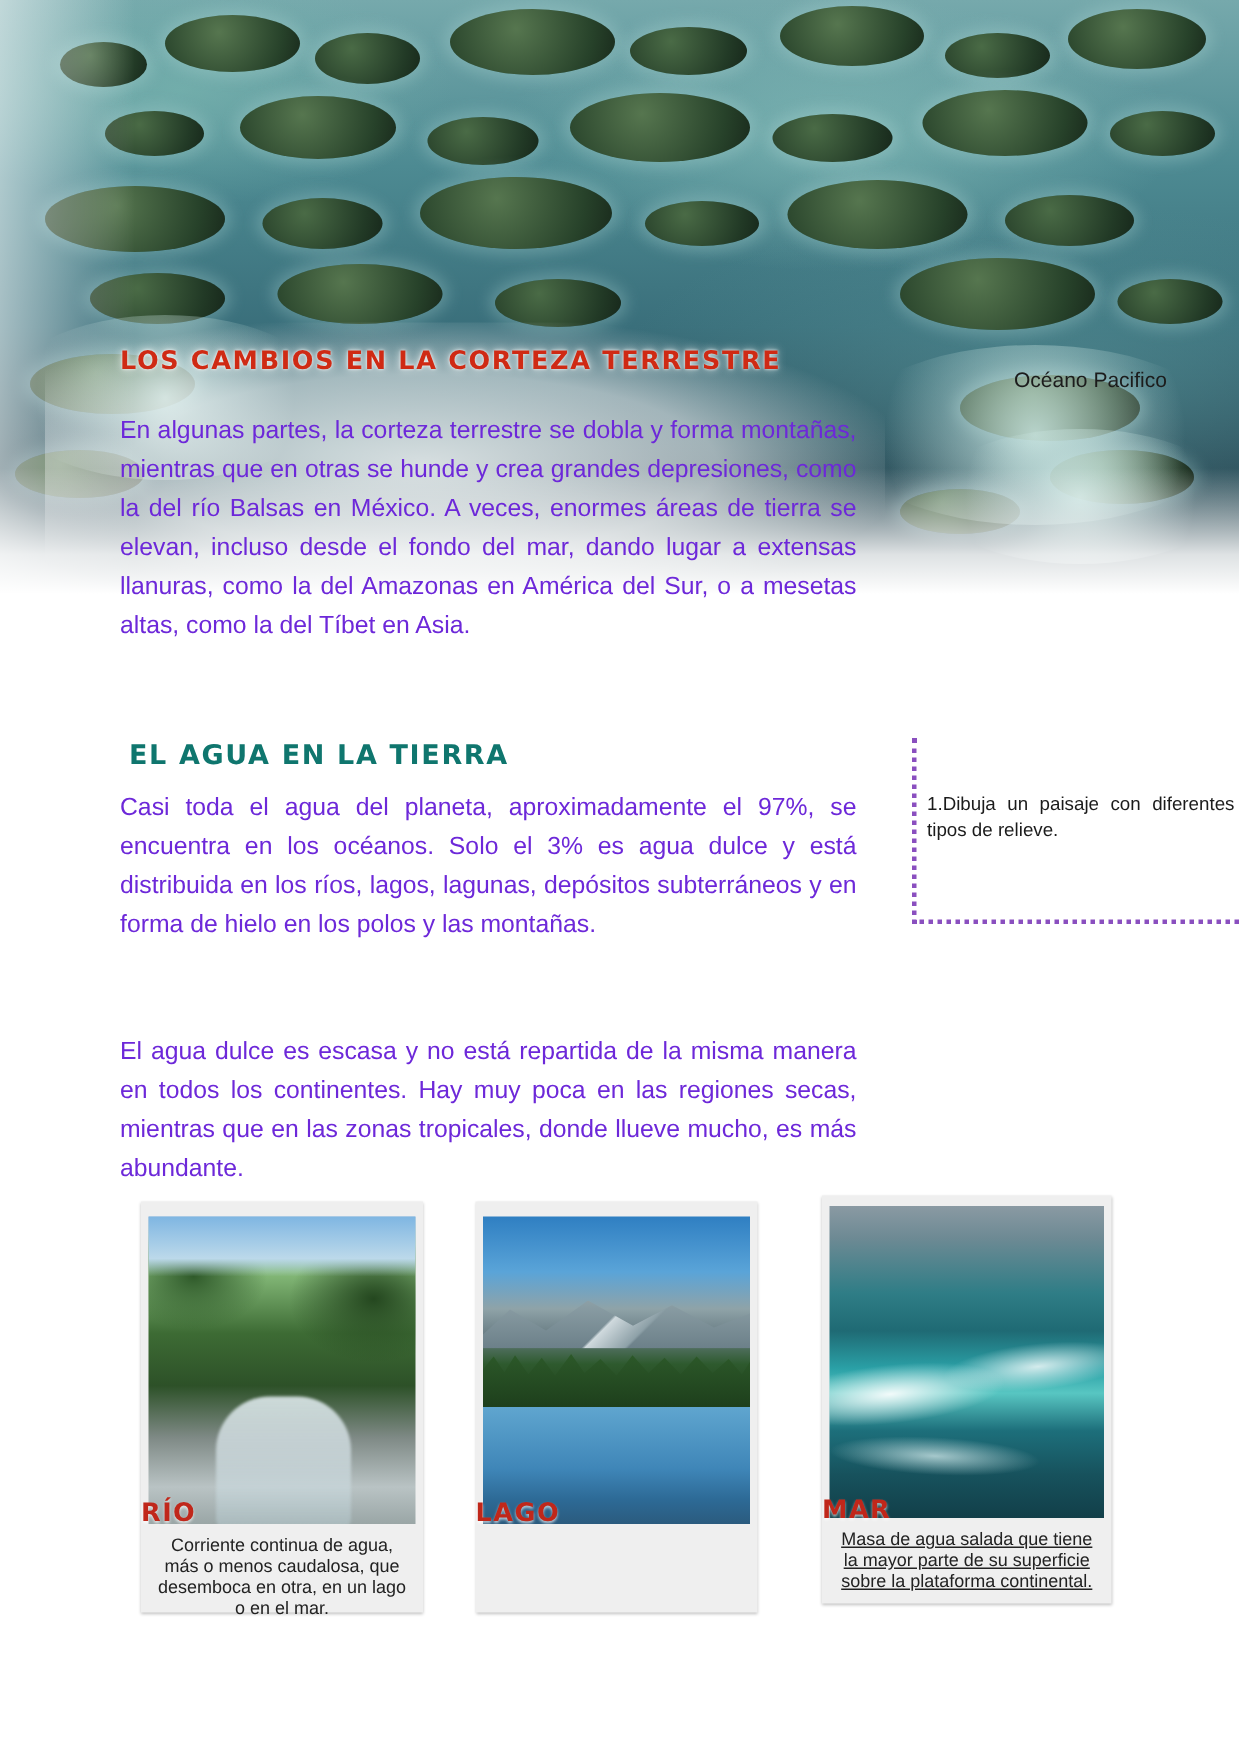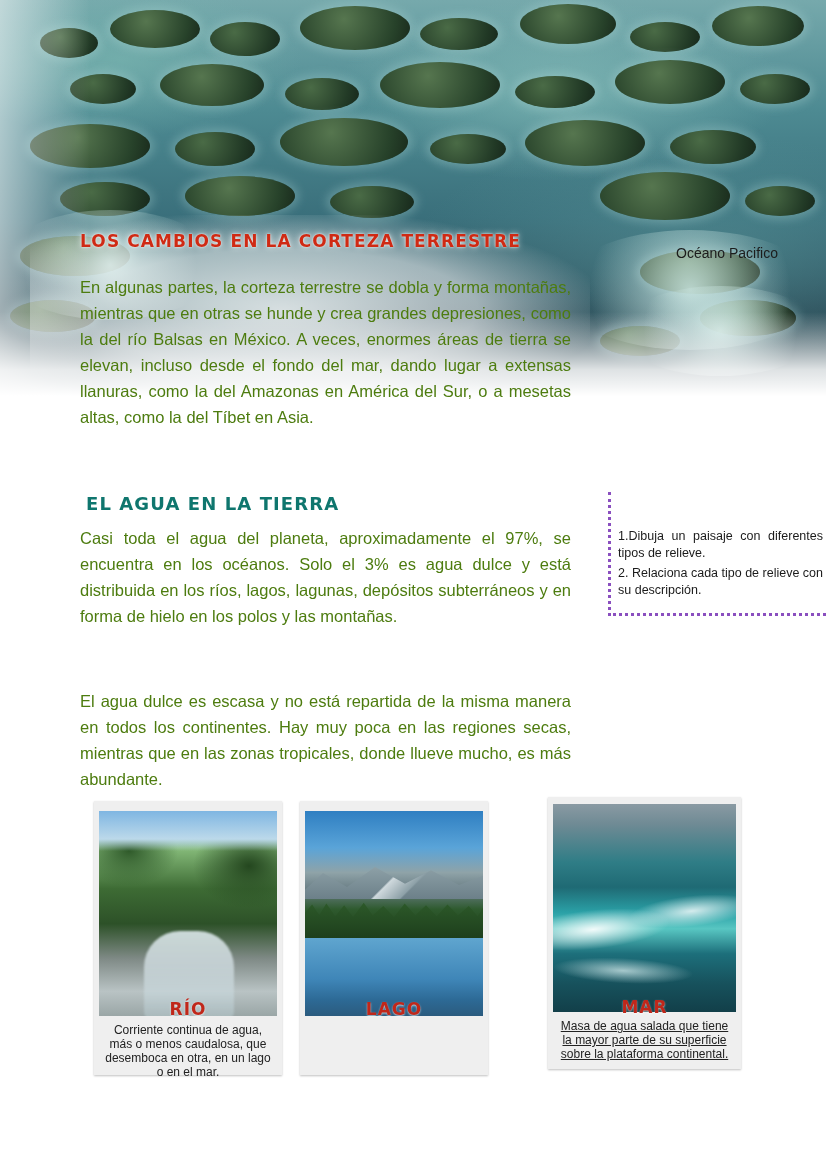--- a/index.html
+++ b/index.html
@@ -87,21 +87,21 @@
     font-size: 18px;
     letter-spacing: 1.1px;
     color: #0f766e;
   }
 
   
   .para {
     position: absolute;
     font-size: 16.5px;
     line-height: 26px;
-    color: #4d7c0f;
+    color: #6d28d9;
     text-align: justify;
     text-justify: inter-word;
     font-family: "Liberation Sans", sans-serif;
   }
   #p1 { left: 80px; top: 274px; width: 491px; }
   #p2 { left: 80px; top: 525px; width: 491px; }
   #p3 { left: 80px; top: 688px; width: 491px; }
 
   
   .act-banner {
@@ -139,21 +139,20 @@
 
   
   .card {
     position: absolute;
     background: #efefef;
     box-shadow: 0 1px 2px rgba(0,0,0,.25);
   }
   .card .cap-title {
     position: absolute;
     width: 100%;
-    text-align: center;
     font-family: "DejaVu Sans", sans-serif;
     font-weight: 700;
     font-size: 17px;
     letter-spacing: 1px;
     color: #c0271a;
     text-shadow: 0 1px 2px rgba(255,255,255,.7);
   }
   .card .cap-text {
     position: absolute;
     width: 100%;
@@ -181,21 +180,21 @@
     background: linear-gradient(180deg, rgba(230,240,245,.85), rgba(180,200,205,.5));
     border-radius: 40% 40% 10% 10%;
     filter: blur(1px);
   }
   .riversky {
     position: absolute; left: 0; top: 0; width: 178px; height: 40px;
     background: linear-gradient(180deg,#7fb6e2,#bcd9ea 70%, rgba(188,217,234,0));
   }
 
   
-  #card2 { left: 300px; top: 801px; width: 188px; height: 274px; }
+  #card2 { left: 317px; top: 801px; width: 188px; height: 274px; }
   .lakeimg {
     position: absolute; left: 5px; top: 10px; width: 178px; height: 205px;
     background: linear-gradient(180deg,
       #2f7fc2 0%, #5aa4d8 18%,
       #8fa3a8 30%, #6b7f86 38%,
       #2e5a2e 48%, #24471f 56%,
       #5fa5cf 62%, #3f86b8 82%,
       #2d6a96 92%, #2b5b7e 100%);
     overflow: hidden;
   }
@@ -293,21 +292,20 @@
   <div class="h-title">LOS CAMBIOS EN LA CORTEZA TERRESTRE</div>
   <div class="para" id="p1">En algunas partes, la corteza terrestre se dobla y forma montañas, mientras que en otras se hunde y crea grandes depresiones, como la del río Balsas en México. A veces, enormes áreas de tierra se elevan, incluso desde el fondo del mar, dando lugar a extensas llanuras, como la del Amazonas en América del Sur, o a mesetas altas, como la del Tíbet en Asia.</div>
 
   <div class="h-sub">EL AGUA EN LA TIERRA</div>
   <div class="para" id="p2">Casi toda el agua del planeta, aproximadamente el 97%, se encuentra en los océanos. Solo el 3% es agua dulce y está distribuida en los ríos, lagos, lagunas, depósitos subterráneos y en forma de hielo en los polos y las montañas.</div>
   <div class="para" id="p3">El agua dulce es escasa y no está repartida de la misma manera en todos los continentes. Hay muy poca en las regiones secas, mientras que en las zonas tropicales, donde llueve mucho, es más abundante.</div>
 
   <div class="act-box2"></div>
   <div class="act-list">
     <div class="item">1.Dibuja un paisaje con diferentes tipos de relieve.</div>
-    <div class="item">2. Relaciona cada tipo de relieve con su descripción.</div>
   </div>
 
   <div class="card" id="card1">
     <div class="riverimg">
       <div class="riversky"></div>
     </div>
     <div class="cap-title" style="top:198px;">RÍO</div>
     <div class="cap-text" style="top:222px;">Corriente continua de agua, más o menos caudalosa, que desemboca en otra, en un lago o en el mar.</div>
   </div>
 

